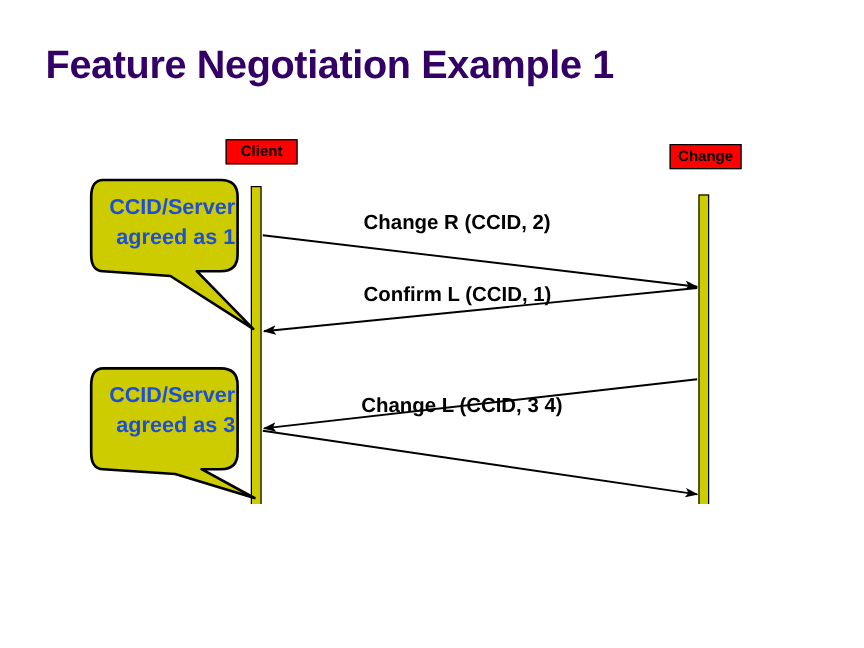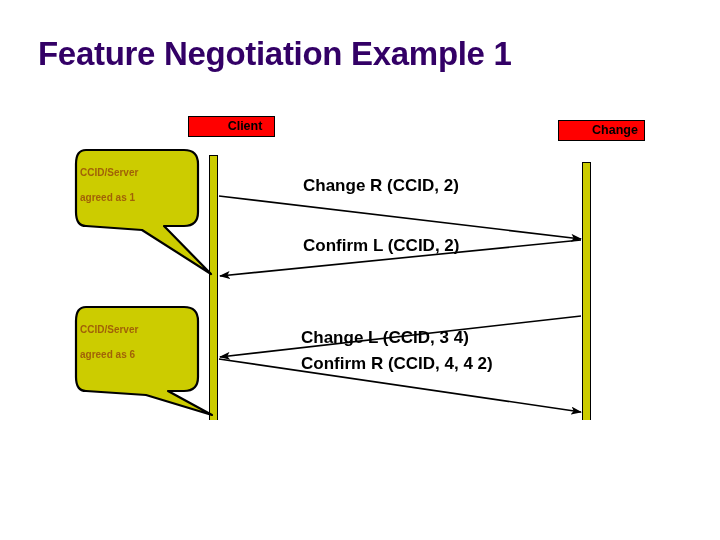--- a/index.html
+++ b/index.html
@@ -37,21 +37,20 @@
     position: absolute;
     background: #ff0000;
     border: 1.5px solid #000000;
     color: #000000;
     font-size: 12.5px;
     font-weight: bold;
     text-align: center;
     line-height: 19px;
     height: 19px;
     box-sizing: content-box;
-    padding-left: 27px;
   }
   .actor-client { left: 188px; top: 116px; width: 58px; }
   .actor-server { left: 558px; top: 120px; width: 58px; }
 
   
   .lifeline {
     position: absolute;
     background: #cccc00;
     border: 1.6px solid #000000;
     box-sizing: border-box;
@@ -69,24 +68,24 @@
     position: absolute;
     left: 0;
     top: 0;
     overflow: visible;
   }
   .callout-text {
     position: absolute;
     left: 8px;
     top: 14px;
     width: 116px;
-    text-align: left;
-    font-size: 10px;
-    font-weight: bold;
-    color: #a16207;
+    text-align: right;
+    font-size: 18px;
+    font-weight: bold;
+    color: #1d4ed8;
     line-height: 25px;
   }
   .callout-1 { left: 72px; top: 146px; }
   .callout-2 { left: 72px; top: 303px; }
   .callout-2 .callout-text { top: 14px; }
 
   
   .msg-label {
     position: absolute;
     font-size: 17px;
@@ -166,21 +165,21 @@
                L 96 88
                L 140 112
                L 74 92
                L 14 88
                Q 4 88 4 74
                L 4 18
                Q 4 4 14 4 Z" fill="#cccc00" stroke="#000000" stroke-width="2.2" stroke-linejoin="round"></path>
     </svg>
     <div class="callout-text">
       <div>CCID/Server</div>
-      <div>agreed as 6</div>
+      <div>agreed as 3</div>
     </div>
   </div>
 
   <svg id="arrows" viewBox="0 0 720 540">
     <defs>
       <marker id="arrowRight" markerWidth="11" markerHeight="8" refX="10" refY="4" orient="auto" markerUnits="userSpaceOnUse">
         <path d="M0,0 L11,4 L0,8 L2.6,4 Z" fill="#000000"></path>
       </marker>
       <marker id="arrowLeft" markerWidth="11" markerHeight="8" refX="10" refY="4" orient="auto" markerUnits="userSpaceOnUse">
         <path d="M0,0 L11,4 L0,8 L2.6,4 Z" fill="#000000"></path>
@@ -191,21 +190,20 @@
 
     <line x1="581" y1="240" x2="220" y2="276" stroke="#000000" stroke-width="1.6" marker-end="url(#arrowLeft)"></line>
 
     <line x1="581" y1="316" x2="220" y2="357" stroke="#000000" stroke-width="1.6" marker-end="url(#arrowLeft)"></line>
 
     <line x1="219" y1="359" x2="581" y2="412" stroke="#000000" stroke-width="1.6" marker-end="url(#arrowRight)"></line>
   </svg>
 
   <div class="msg-label msg-1">Change R (CCID, 2)</div>
 
-  <div class="msg-label msg-2">Confirm L (CCID, 2)</div>
+  <div class="msg-label msg-2">Confirm L (CCID, 1)</div>
 
   <div class="msg-label msg-3">Change L (CCID, 3 4)</div>
 
-  <div class="msg-label msg-4">Confirm R (CCID, 4, 4 2)</div>
 
   <div class="page-number">36</div>
 
 </div>
 
 </body></html>

